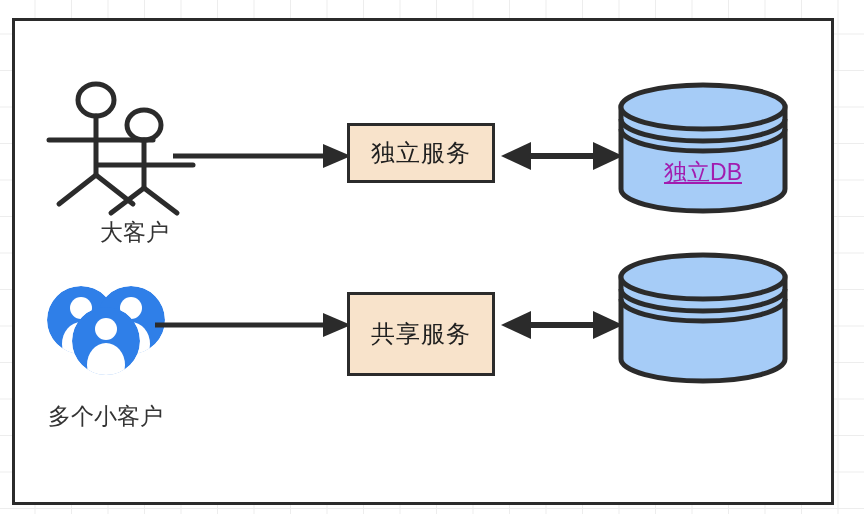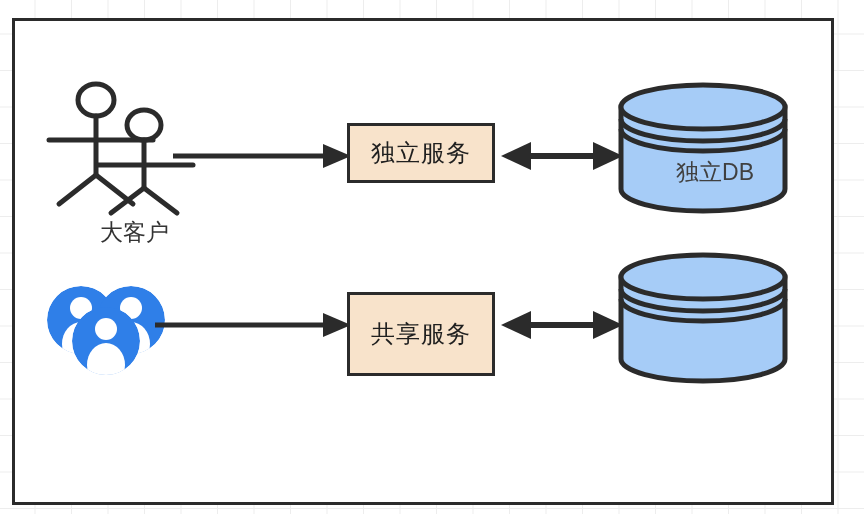--- a/index.html
+++ b/index.html
@@ -52,27 +52,28 @@
     font-size: 24px;
     color: #1f1f1f;
     letter-spacing: 1px;
     white-space: nowrap;
   }
 
   
   .db-wrap { position: absolute; }
   .db-label {
     position: absolute;
-    left: 12px;
+    left: 0;
     width: 100%;
     text-align: center;
     font-size: 23px;
-    color: #404040;
+    color: #a21caf;
     white-space: nowrap;
     pointer-events: none;
+    text-decoration: underline;
   }
 
   
   .caption {
     position: absolute;
     font-size: 23px;
     color: #333333;
     white-space: nowrap;
   }
 
@@ -157,20 +158,21 @@
           <ellipse cx="84" cy="58" rx="19" ry="22" fill="#ffffff"></ellipse>
         </g>
 
         <g clip-path="url(#clipC)">
           <circle cx="59" cy="55" r="34" fill="#2f7fe8"></circle>
           <circle cx="59" cy="43" r="11" fill="#ffffff"></circle>
           <ellipse cx="59" cy="79" rx="19" ry="22" fill="#ffffff"></ellipse>
         </g>
       </svg>
     </div>
+    <div class="caption" style="left:33px; top:380px;">多个小客户</div>
 
     <div class="node" style="left:140px; top:289px; width:198px; height:30px;">
       <svg width="198" height="30" viewBox="0 0 198 30">
         <line x1="0" y1="15" x2="168" y2="15" stroke="#2b2b2b" stroke-width="5"></line>
         <polygon points="168,3 196,15 168,27" fill="#2b2b2b"></polygon>
       </svg>
     </div>
 
     <div class="svc-box node" style="left:332px; top:271px; width:148px; height:84px;">共享服务</div>
 

